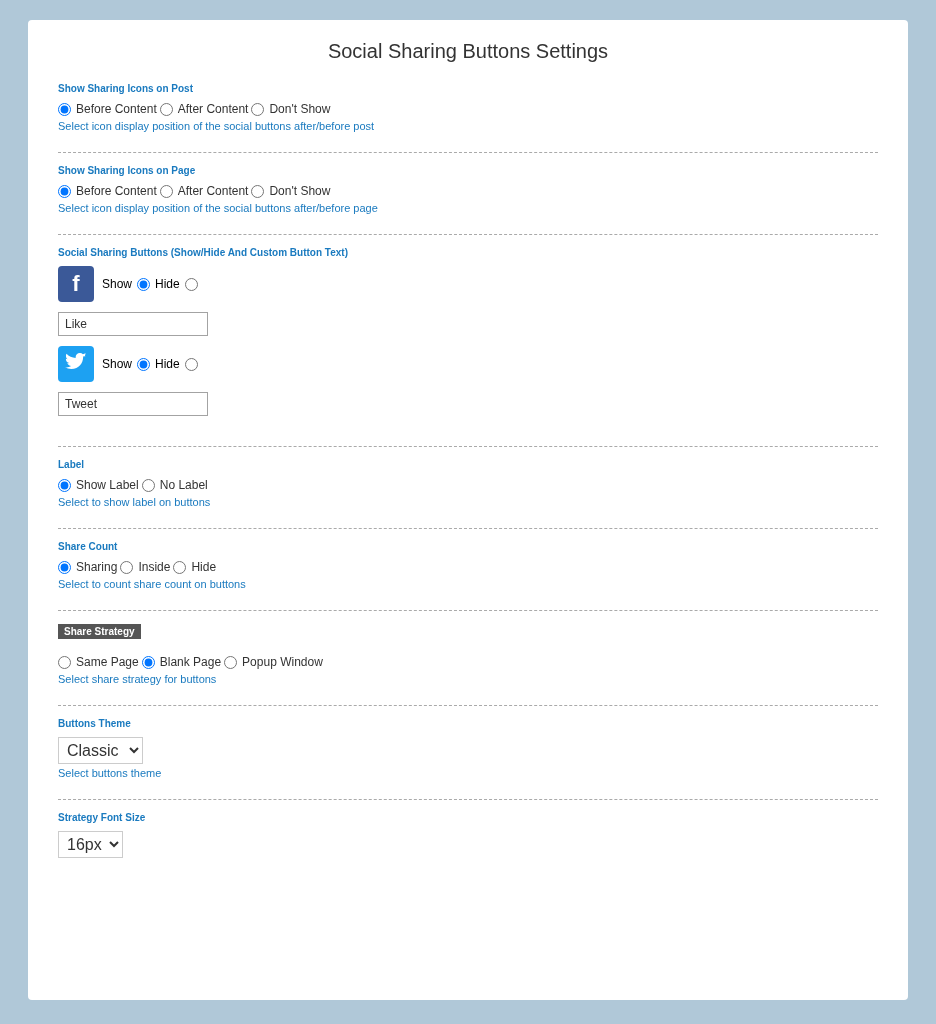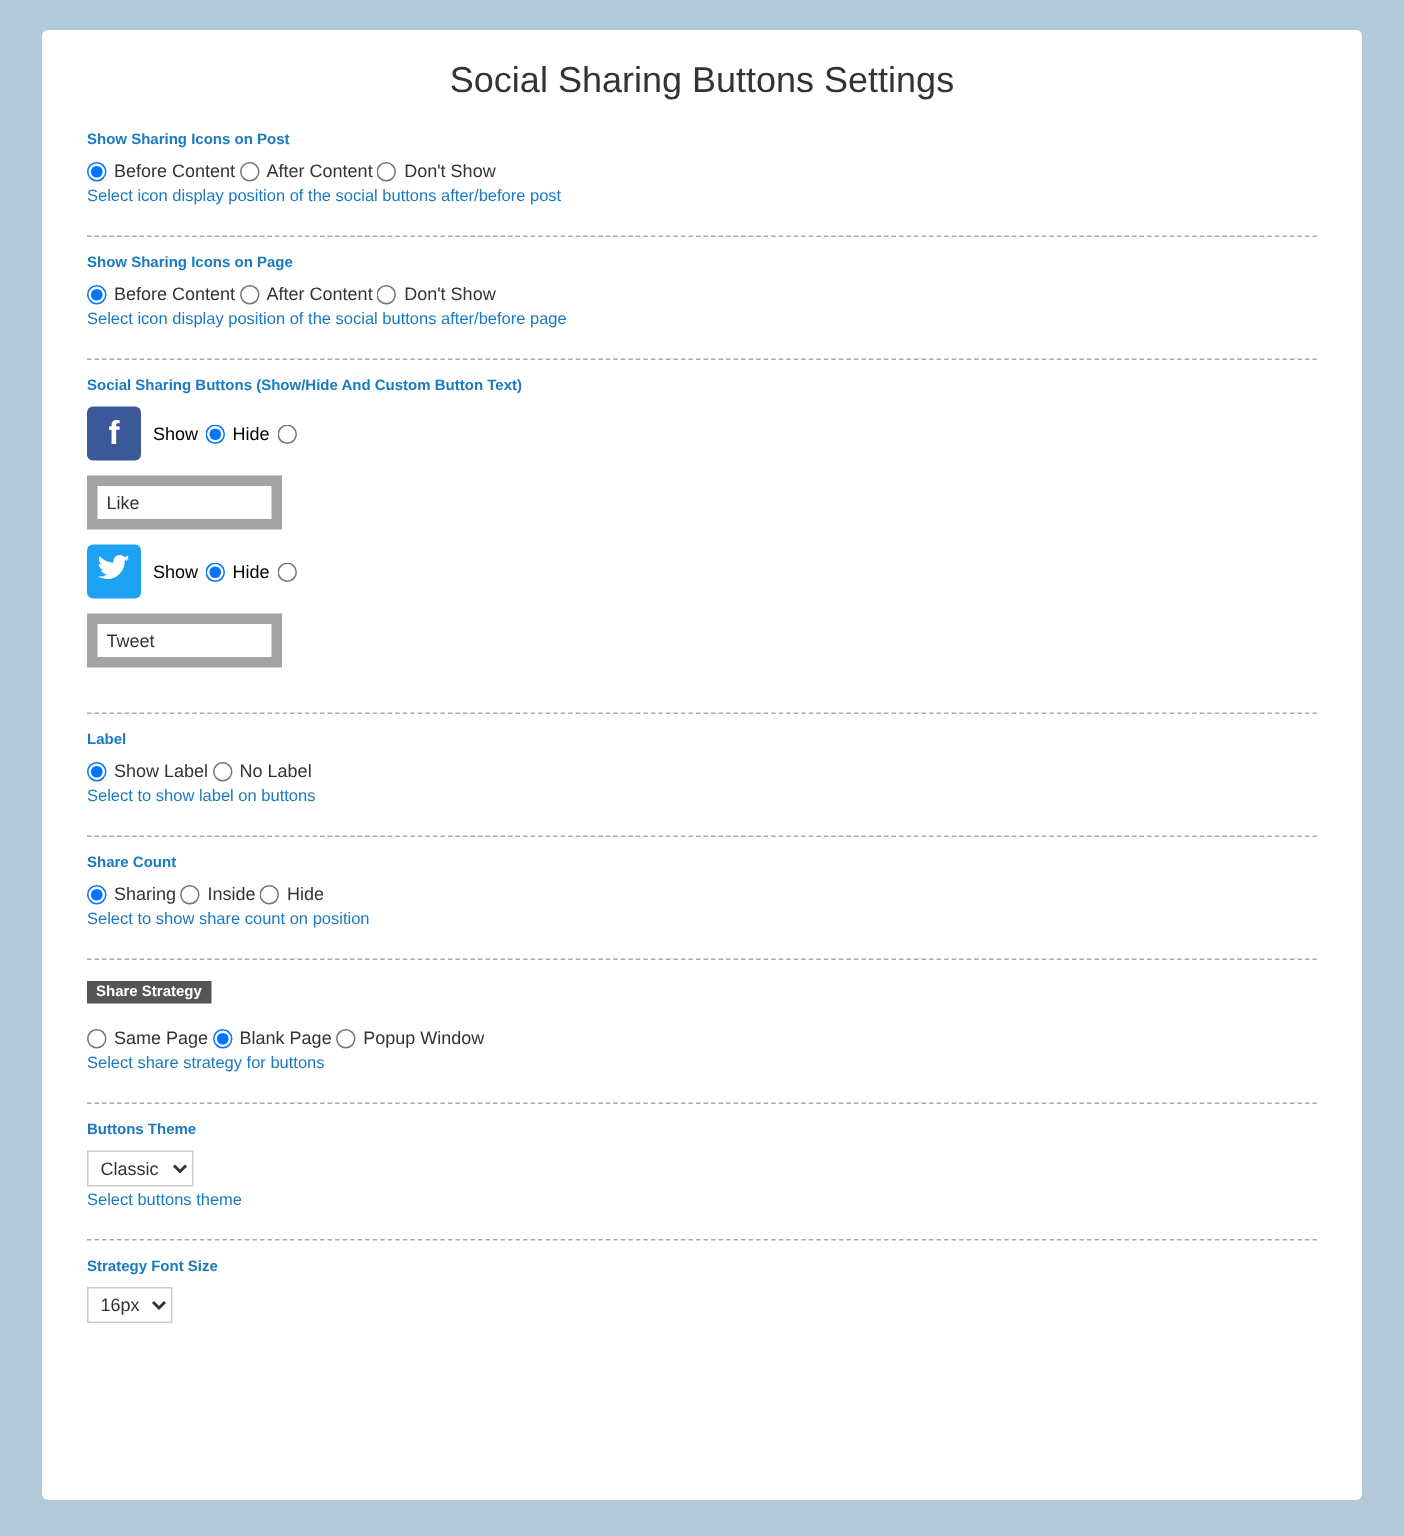--- a/index.html
+++ b/index.html
@@ -16,21 +16,21 @@
     .container {
       background: #fff;
       width: 880px;
       min-height: 980px;
       border-radius: 4px;
       padding: 20px 30px 20px 30px;
       position: relative;
     }
     .page-title {
       text-align: center;
-      font-size: 24px;
+      font-size: 20px;
       font-weight: normal;
       color: #333;
       margin-bottom: 20px;
     }
     .section {
       padding-bottom: 12px;
       margin-bottom: 0;
     }
     .section-divider {
       border: none;
@@ -101,31 +101,31 @@
       color: white;
       font-size: 22px;
     }
     .show-hide-row {
       display: flex;
       align-items: center;
       gap: 5px;
       font-size: 12px;
     }
     .text-input {
-      border: 7px solid #a3a3a3;
+      border: 1px solid #a3a3a3;
       padding: 4px 6px;
       font-size: 12px;
-      width: 130px;
+      width: 150px;
       margin-top: 4px;
       color: #333;
     }
     .select-input {
       border: 1px solid #ccc;
       padding: 3px 4px;
-      font-size: 12px;
+      font-size: 16px;
       color: #333;
       background: #fff;
       cursor: pointer;
     }
     .social-section {
       margin-bottom: 10px;
     }
   </style>
 </head>
 <body>
@@ -238,21 +238,21 @@
       </label>
       <label class="radio-row">
         <input type="radio" name="share_count" style="">
         <span>Inside</span>
       </label>
       <label class="radio-row">
         <input type="radio" name="share_count" style="">
         <span>Hide</span>
       </label>
     </div>
-    <div class="hint-text">Select to show share count on position</div>
+    <div class="hint-text">Select to count share count on buttons</div>
   </div>
   <hr class="section-divider">
 
   <div class="section">
     <div class="section-title highlight">Share Strategy</div>
     <div class="radio-group" style="margin-top:8px;">
       <label class="radio-row">
         <input type="radio" name="share_strategy" style="">
         <span>Same Page</span>
       </label>

